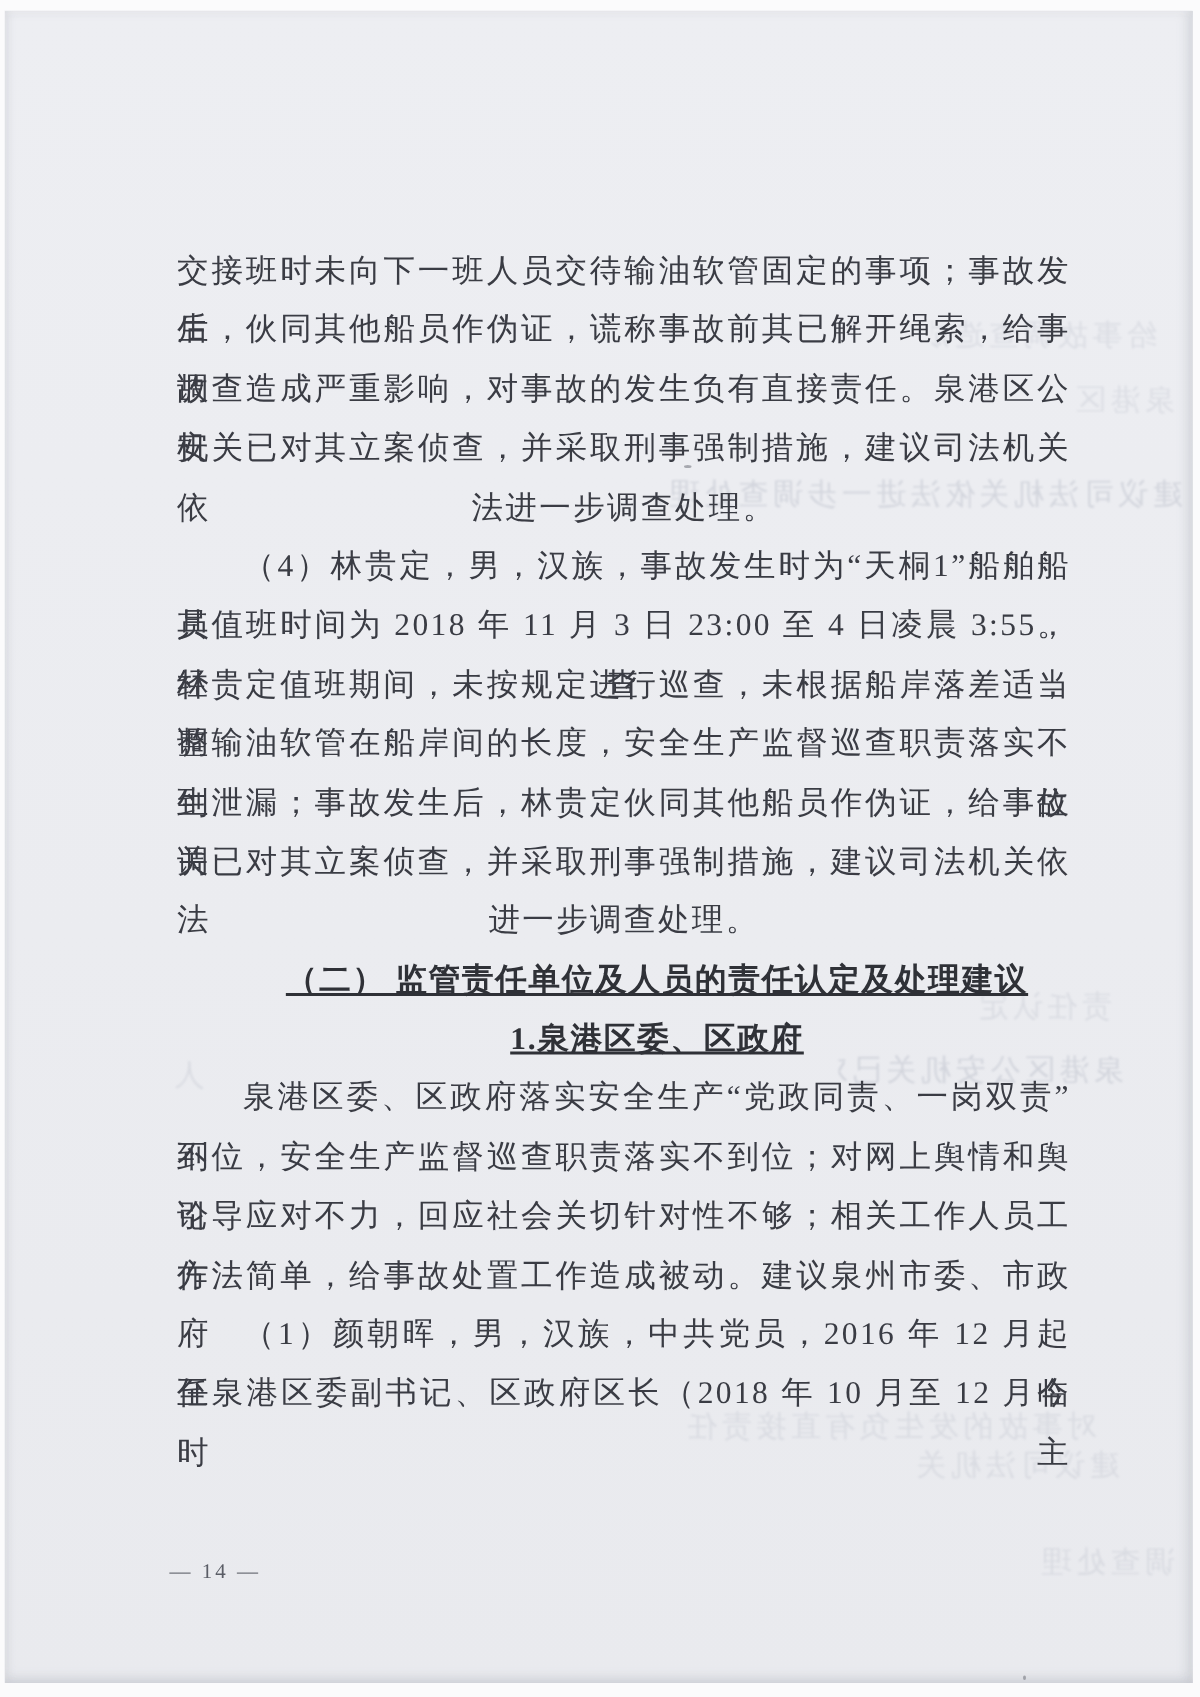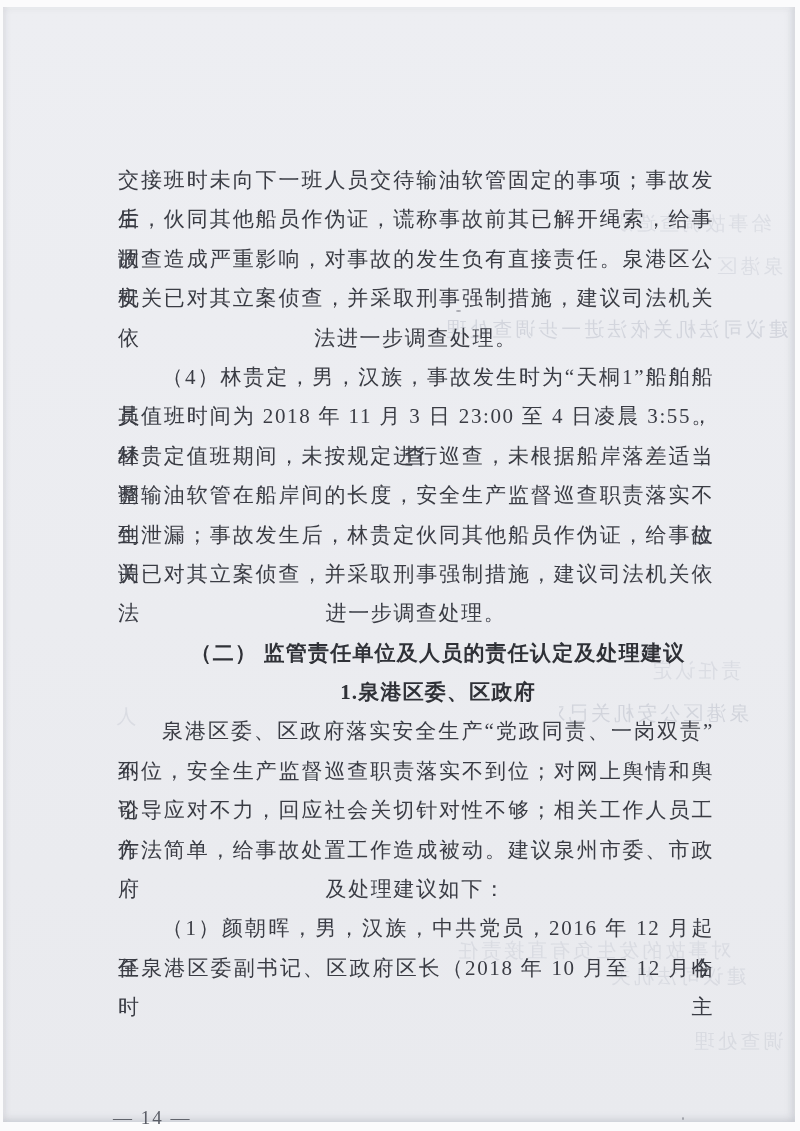--- a/index.html
+++ b/index.html
@@ -21,25 +21,25 @@
   
   .text-block{position:absolute;left:115px;top:154px;width:596px;}
   .line{
     height:39.4px;line-height:39.4px;
     font-size:21px;letter-spacing:1.6px;
     color:#3a3c44;
     white-space:nowrap;text-align:center;
   }
   .j{white-space:normal;text-align:justify;text-align-last:justify;}
   .ind{text-indent:44px;}
-  .b{font-weight:700;color:#2f3137;letter-spacing:1.2px;}
+  .b{font-weight:700;color:#2f3137;letter-spacing:1.2px;text-decoration:underline;}
   
   .page-num{
-    position:absolute;left:110px;top:1100px;
-    font-size:19px;letter-spacing:2px;color:#5a5d66;
+    position:absolute;left:110px;top:1034px;
+    font-size:14px;letter-spacing:2px;color:#5a5d66;
   }
   
   .ghost{
     position:absolute;transform:scaleX(-1);
     font-size:20px;letter-spacing:3px;white-space:nowrap;overflow:hidden;
     color:#8d94a6;opacity:.17;filter:blur(.7px);
     pointer-events:none;
   }
   .ghost.strong{opacity:.26;}
   
@@ -72,21 +72,20 @@
     <div class="line j">整输油软管在船岸间的长度，安全生产监督巡查职责落实不到位</div>
     <div class="line j">生泄漏；事故发生后，林贵定伙同其他船员作伪证，给事故调</div>
     <div class="line j">关已对其立案侦查，并采取刑事强制措施，建议司法机关依法</div>
     <div class="line">进一步调查处理。</div>
     <div class="line ind b">（二） 监管责任单位及人员的责任认定及处理建议</div>
     <div class="line ind b">1.泉港区委、区政府</div>
     <div class="line j ind">泉港区委、区政府落实安全生产“党政同责、一岗双责”不</div>
     <div class="line j">到位，安全生产监督巡查职责落实不到位；对网上舆情和舆论</div>
     <div class="line j">引导应对不力，回应社会关切针对性不够；相关工作人员工作</div>
     <div class="line j">方法简单，给事故处置工作造成被动。建议泉州市委、市政府</div>
-    <div class="line">及处理建议如下：</div>
     <div class="line j ind">（1）颜朝晖，男，汉族，中共党员，2016 年 12 月起至今</div>
     <div class="line j">任泉港区委副书记、区政府区长（2018 年 10 月至 12 月临时主</div>
   </main>
 
   <div class="page-num">— 14 —</div>
 
   <span class="speck" style="left:453px;top:303px;width:5px;height:2px;"></span>
   <span class="speck" style="left:679px;top:1110px;width:2px;height:3px;"></span>
 </div>
 

